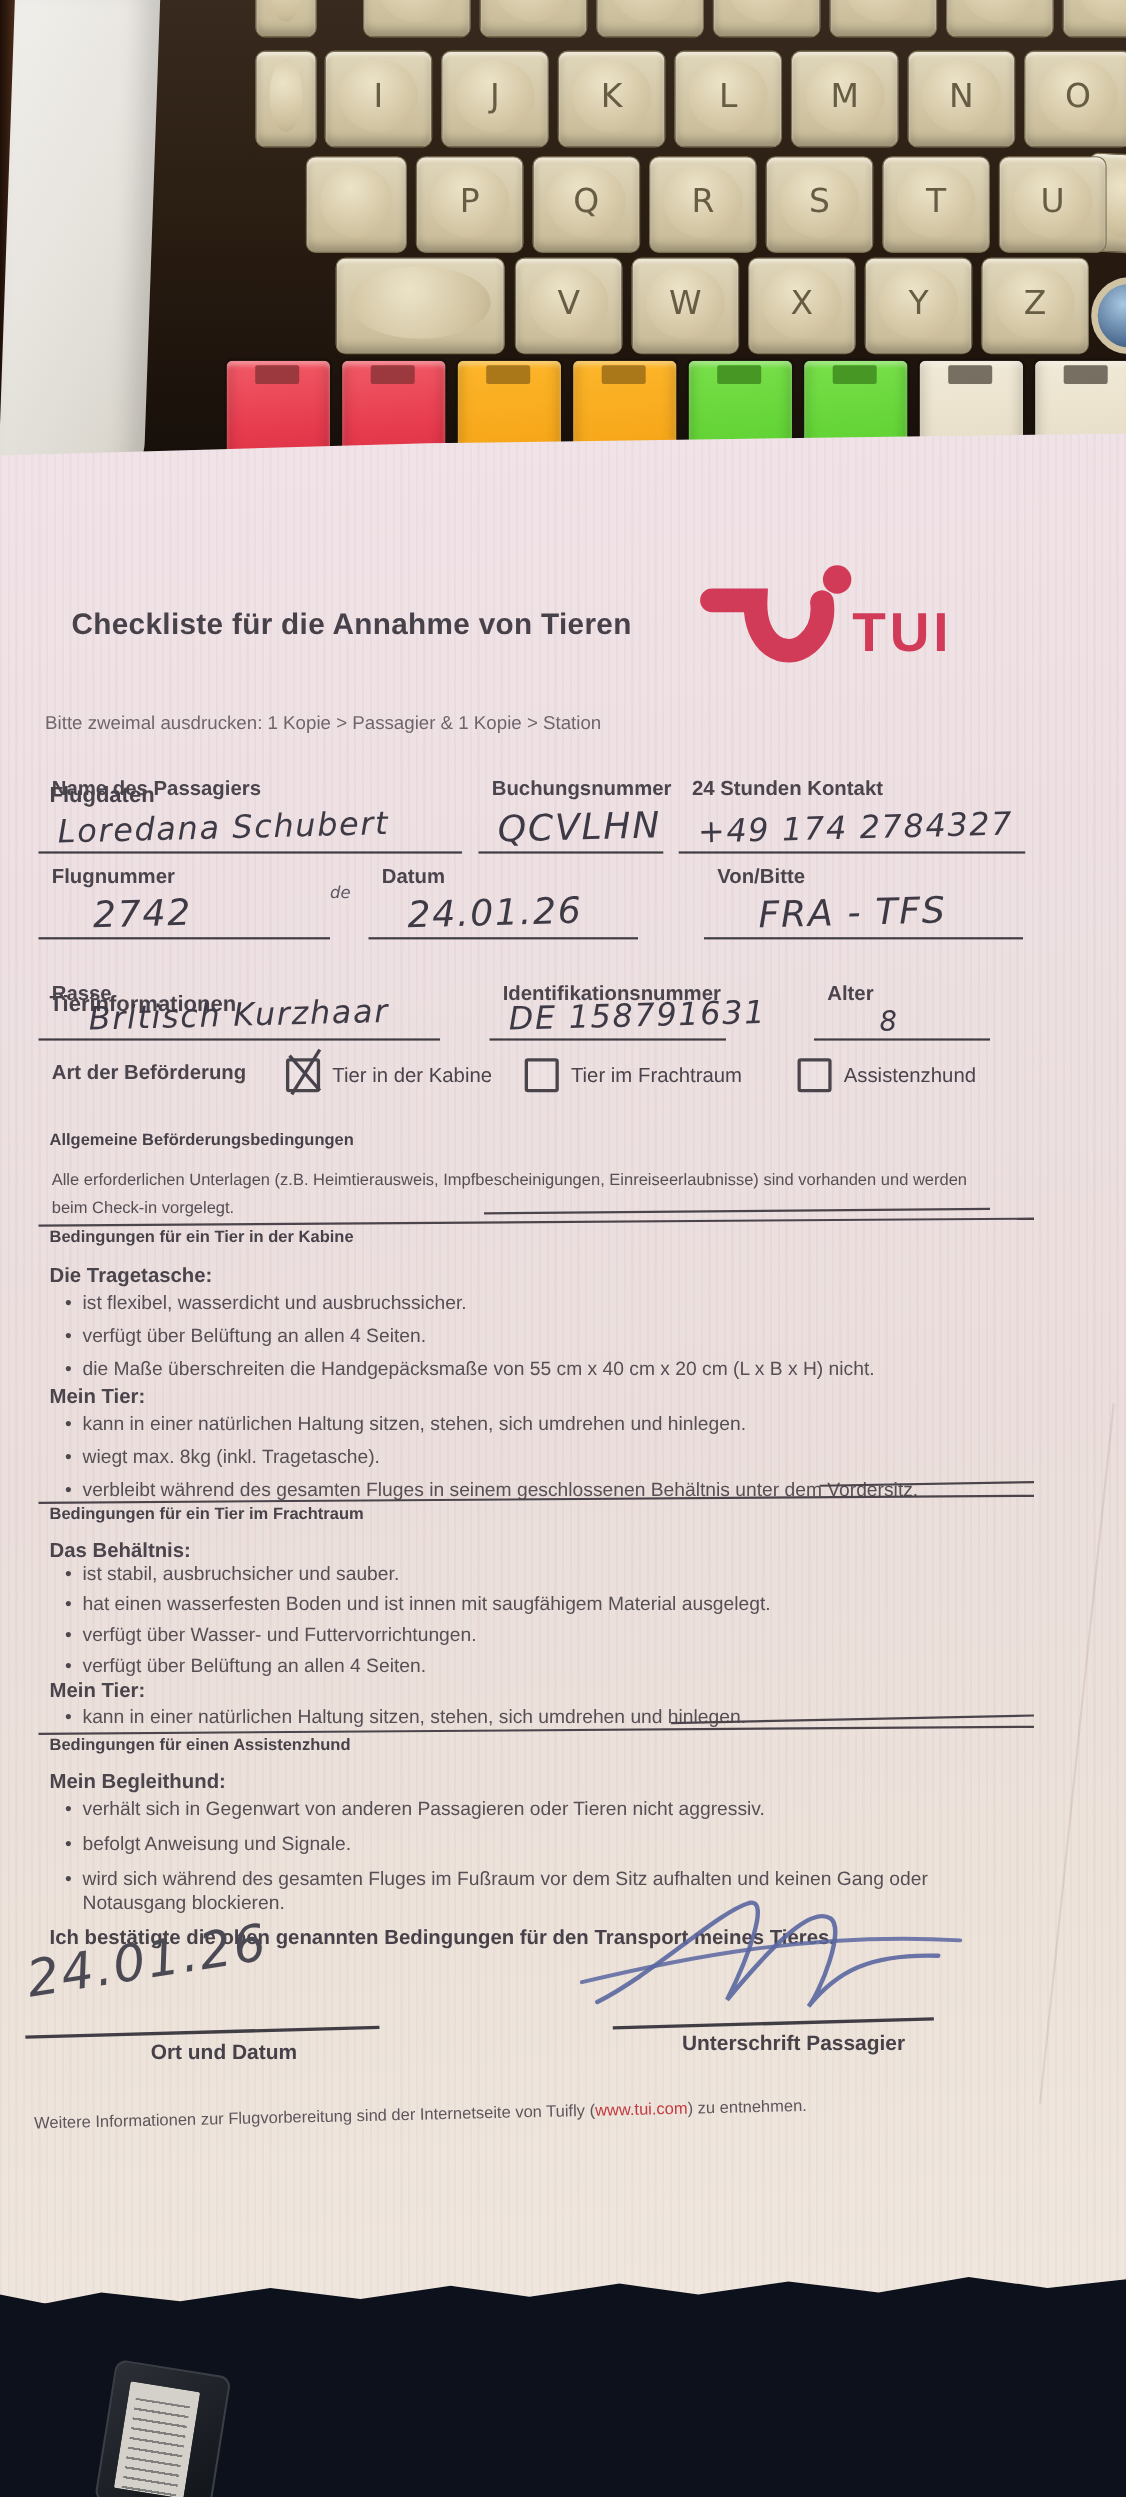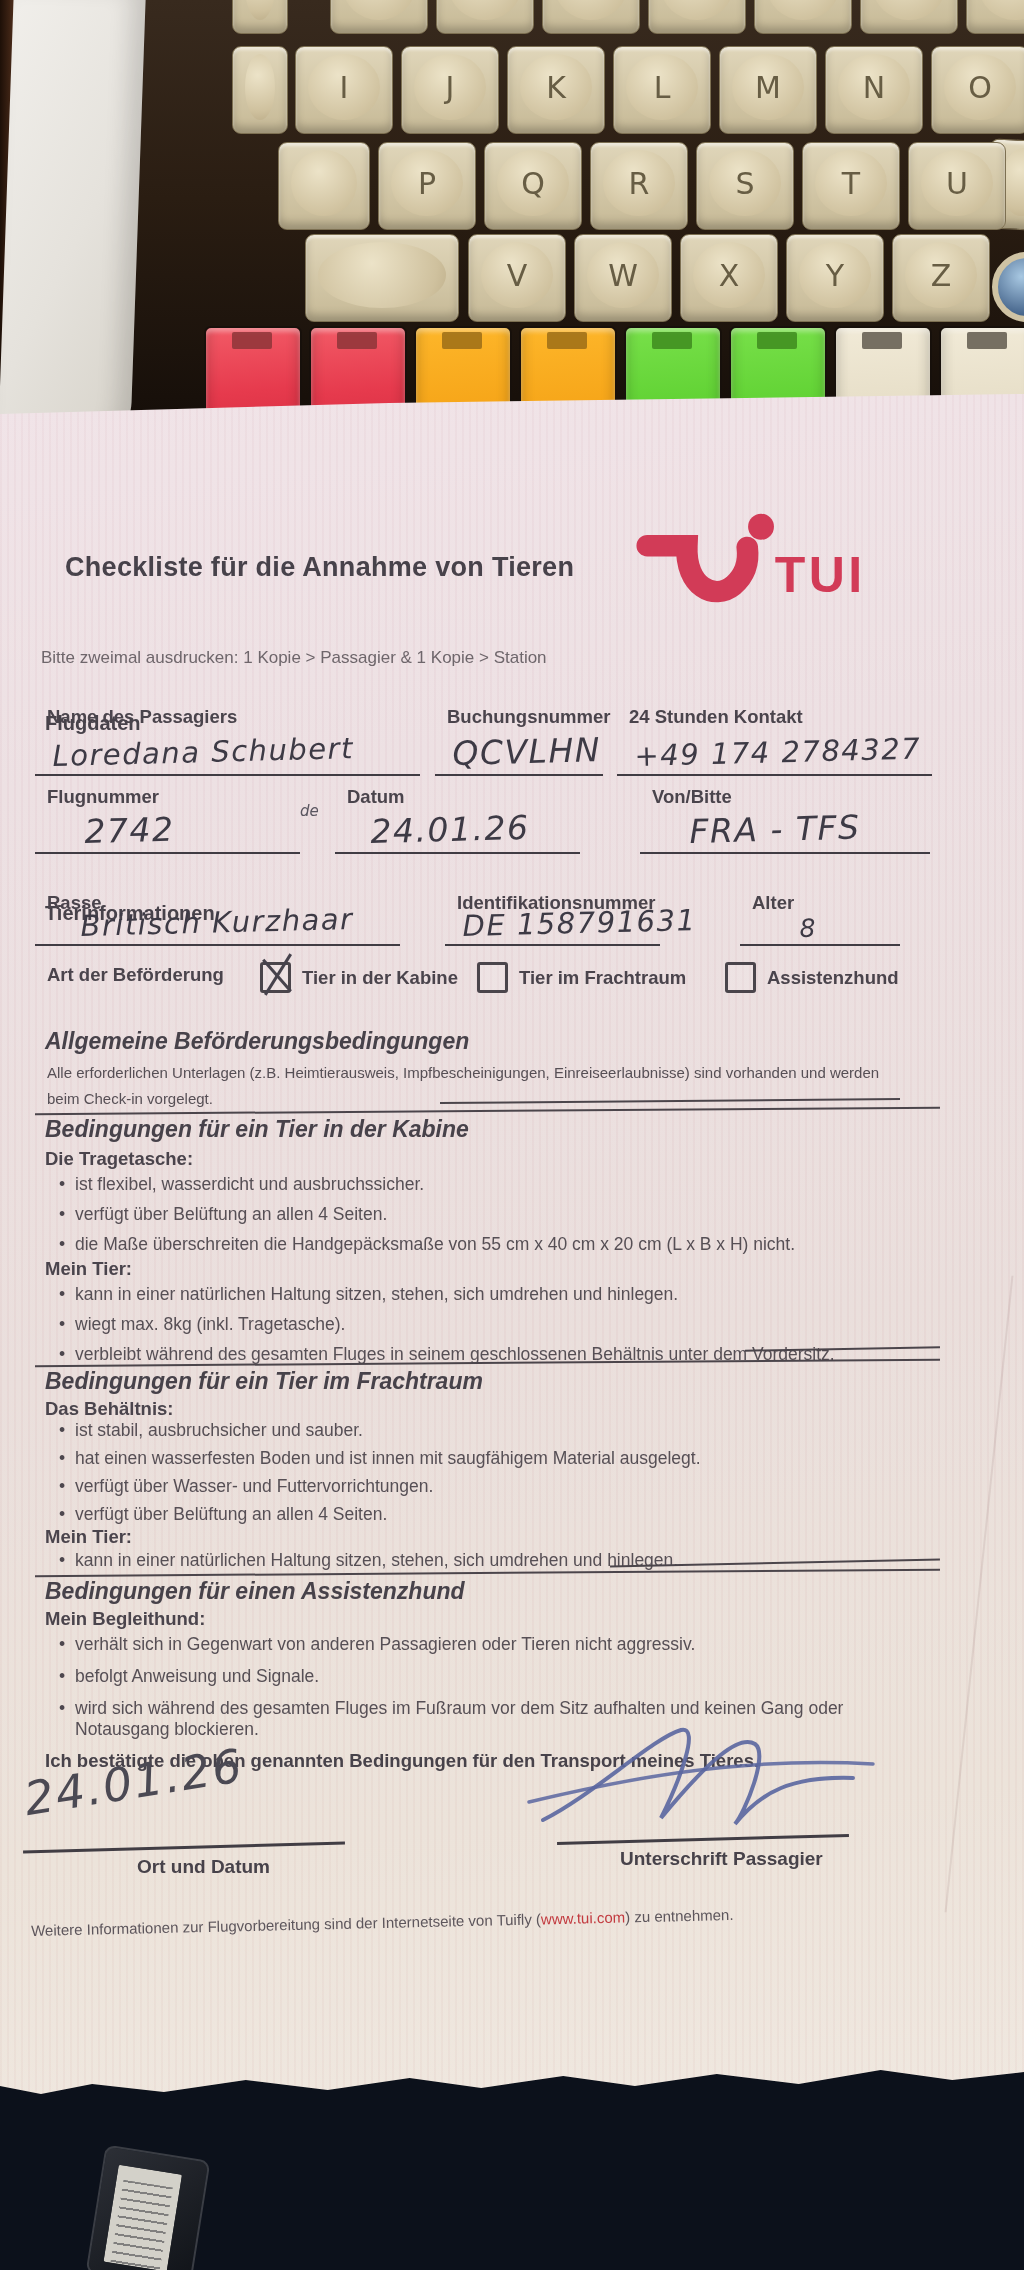--- a/index.html
+++ b/index.html
@@ -52,41 +52,41 @@
        repeating-linear-gradient(90deg, rgba(198,128,142,.055) 0 2px, rgba(255,255,255,.05) 2px 7px),
        linear-gradient(175deg,#f0e3e7 0%,#ecdfe2 22%,#e9ddda 55%,#ebe2d8 82%,#efe7de 100%);
      clip-path:polygon(0 20px,38% 9px,100% 0,
        100% 1678px,93% 1686px,86% 1676px,78% 1690px,70% 1680px,62% 1692px,55% 1682px,
        47% 1694px,40% 1684px,32% 1696px,24% 1686px,16% 1698px,9% 1690px,4% 1700px,0 1692px);}
   .crease{position:absolute;right:44px;top:880px;width:2px;height:640px;background:rgba(120,85,85,.12);transform:rotate(6deg);}
   .form{position:absolute;left:45px;top:0;width:934px;height:100%;color:#544e54;}
   .abs{position:absolute;}
   .h-title{font-size:27px;font-weight:bold;color:#47424a;letter-spacing:.3px;}
   .h1{font-size:20px;font-weight:bold;color:#47424a;margin-top:44px;}
-  .h2{font-size:23px;font-weight:bold;color:#47424a;font-style:italic;}
+  .h2{font-size:15px;font-weight:bold;color:#47424a;}
   .note{font-size:17px;color:#6e666b;}
   .body{font-size:15px;color:#564f55;line-height:26px;}
   .gtitle{font-size:18.5px;font-weight:bold;color:#4a444c;}
   .blist{list-style:none;margin:0;padding:0;font-size:17.5px;color:#564f55;}
   .blist li{position:relative;padding-left:18px;line-height:21px;}
   .blist li::before{content:"•";position:absolute;left:2px;top:0;color:#4d474e;}
   .p30 li{margin-bottom:9px;} .p28 li{margin-bottom:7px;} .p32 li{margin-bottom:11px;}
   .sep{position:absolute;border-top:2.5px solid #4b454b;height:0;transform:rotate(-.4deg);}
   .pline{position:absolute;border-top:2.5px solid #4b454b;height:0;}
   .field{position:absolute;border-bottom:2.6px solid #403c43;}
   .field .lbl{position:absolute;left:12px;top:0;font-size:18.5px;font-weight:bold;color:#4a444c;white-space:nowrap;}
   .field .val{position:absolute;left:18px;bottom:1px;white-space:nowrap;}
   .hand{font-family:"DejaVu Sans",sans-serif;font-style:italic;color:#3d3a45;
         letter-spacing:1.5px;transform:rotate(-1.5deg);transform-origin:left bottom;}
   .hw30{font-size:29px;} .hw34{font-size:33px;} .hw26{font-size:25px;}
   .handnote{position:absolute;font-family:"DejaVu Sans",sans-serif;font-style:italic;font-size:15px;color:#5a5660;}
   .artlbl{position:absolute;left:2px;top:4px;font-size:18.5px;font-weight:bold;color:#4a444c;}
   .opt{position:absolute;top:2px;display:flex;gap:11px;align-items:center;}
   .opt:nth-of-type(1){left:215px}.opt:nth-of-type(2){left:432px}.opt:nth-of-type(3){left:680px}
-  .optlbl{font-size:18.5px;font-weight:bold;color:#4a444c;white-space:nowrap;text-align:center;}
+  .optlbl{font-size:18.5px;font-weight:normal;color:#4a444c;white-space:nowrap;text-align:center;}
   .cb{position:relative;width:25px;height:25px;border:3px solid #4a454b;border-radius:3px;background:rgba(255,255,255,.12);}
   .cb.checked::before{content:"";position:absolute;left:-7px;top:9px;width:42px;height:3px;background:#46424c;transform:rotate(49deg);}
   .cb.checked::after{content:"";position:absolute;left:-9px;top:8px;width:48px;height:3px;background:#46424c;transform:rotate(-58deg);}
   .confirm{font-size:18.5px;font-weight:bold;color:#47424a;}
   .hwdate{position:absolute;left:-16px;top:1378px;font-family:"DejaVu Sans",sans-serif;font-style:italic;
           font-size:46px;color:#4b4953;transform:rotate(-9deg);letter-spacing:2px;}
   .sigline{position:absolute;border-top:3px solid #413d44;height:0;transform:rotate(-1.6deg);}
   .siglabel{position:absolute;font-size:19px;font-weight:bold;color:#47424a;}
   .sigsvg{position:absolute;left:478px;top:1326px;}
   .footer{position:absolute;left:-14px;top:1520px;font-size:15px;color:#5d565c;transform:rotate(-1.3deg);}

